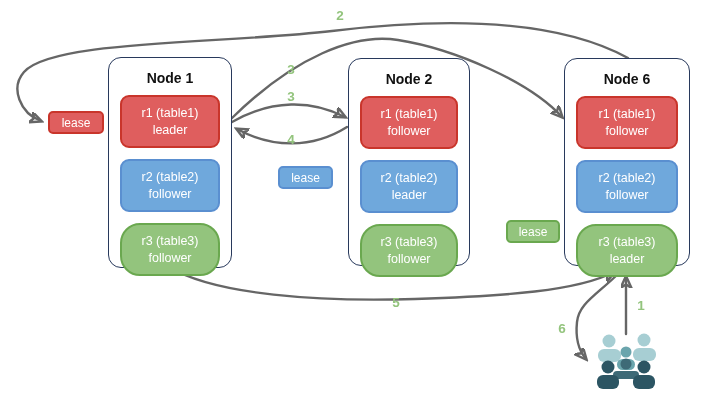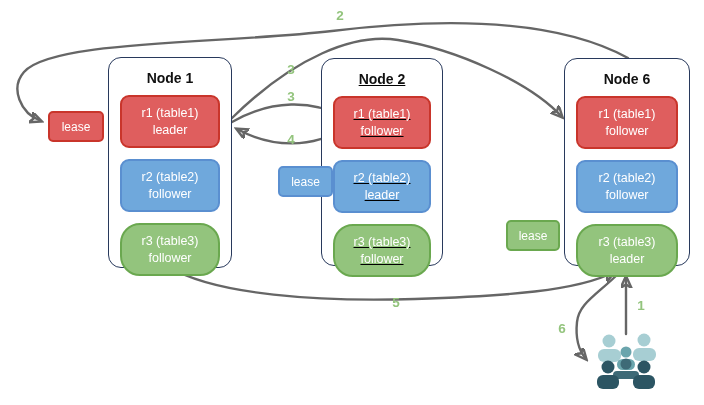--- a/index.html
+++ b/index.html
@@ -7,35 +7,35 @@
     position:relative;width:704px;height:405px;background:var(--background,#fff);
     font-family:"Liberation Sans",sans-serif;overflow:hidden;
   }
   .arrows{position:absolute;left:0;top:0;width:704px;height:405px;}
   .arrows path{fill:none;stroke:var(--arrow,#666);stroke-width:2.4;stroke-linecap:round;}
   .node{
     position:absolute;background:#fff;border:1.6px solid var(--node-border,#28395c);
     border-radius:13px;box-sizing:border-box;
   }
   .node1{left:108px;top:57px;width:124px;height:211px;}
-  .node2{left:321px;top:58px;width:122px;height:208px;text-decoration:underline;}
+  .node2{left:348px;top:58px;width:122px;height:208px;}
   .node3{left:564px;top:58px;width:126px;height:208px;}
   .node-title{
     margin:12px 0 9px;text-align:center;font-weight:bold;font-size:14px;color:#111;
   }
   .replica{
     height:53px;margin:0 11px 11px 11px;border-radius:9px;border:2px solid;
     display:flex;flex-direction:column;align-items:center;justify-content:center;
     color:#fff;font-size:12.5px;line-height:1.3;box-sizing:border-box;text-align:center;
   }
   .replica.red{background:var(--red-fill,#df5e5e);border-color:var(--red-border,#c9352b);}
   .replica.blue{background:var(--blue-fill,#6fa8dc);border-color:var(--blue-border,#5a8fd0);}
   .replica.green{background:var(--green-fill,#93c47d);border-color:var(--green-border,#6aa84f);border-radius:20px;}
   .lease{
-    position:absolute;height:31px;border-radius:5px;border:2px solid;box-sizing:border-box;
+    position:absolute;height:23px;border-radius:5px;border:2px solid;box-sizing:border-box;
     display:flex;align-items:center;justify-content:center;color:#fff;font-size:12px;
   }
   .lease-red{left:48px;top:111px;width:56px;background:var(--red-fill,#df5e5e);border-color:var(--red-border,#c9352b);}
   .lease-blue{left:278px;top:166px;width:55px;background:var(--blue-fill,#6fa8dc);border-color:var(--blue-border,#5a8fd0);}
   .lease-green{left:506px;top:220px;width:54px;background:var(--green-fill,#93c47d);border-color:var(--green-border,#6aa84f);}
   .num{
     position:absolute;width:18px;text-align:center;font-weight:bold;font-size:13.5px;
     color:var(--step-green,#93c47d);
   }
   .n2{left:331px;top:8px;}

